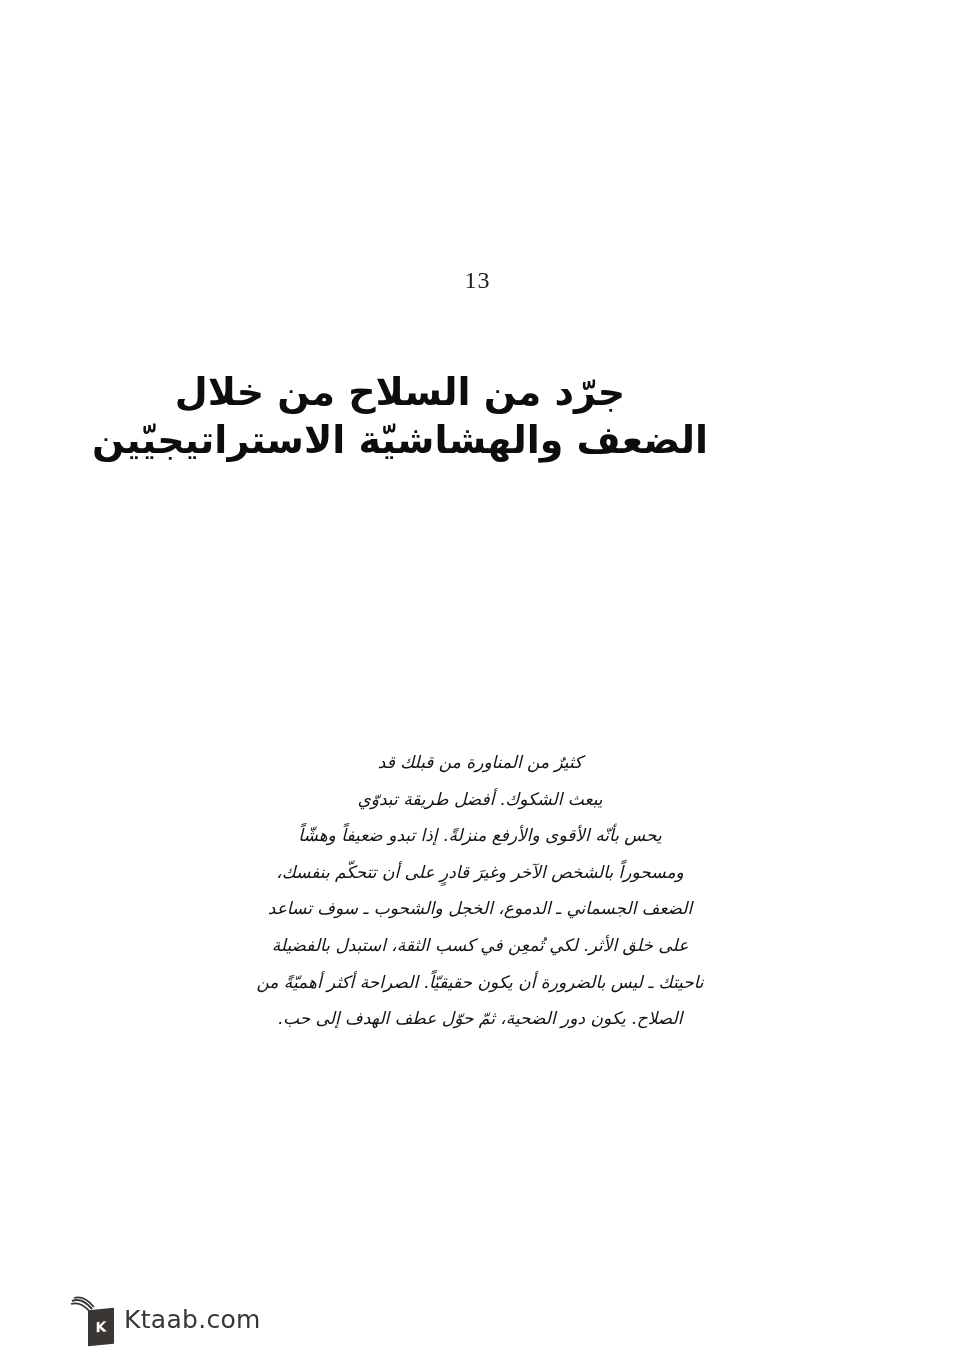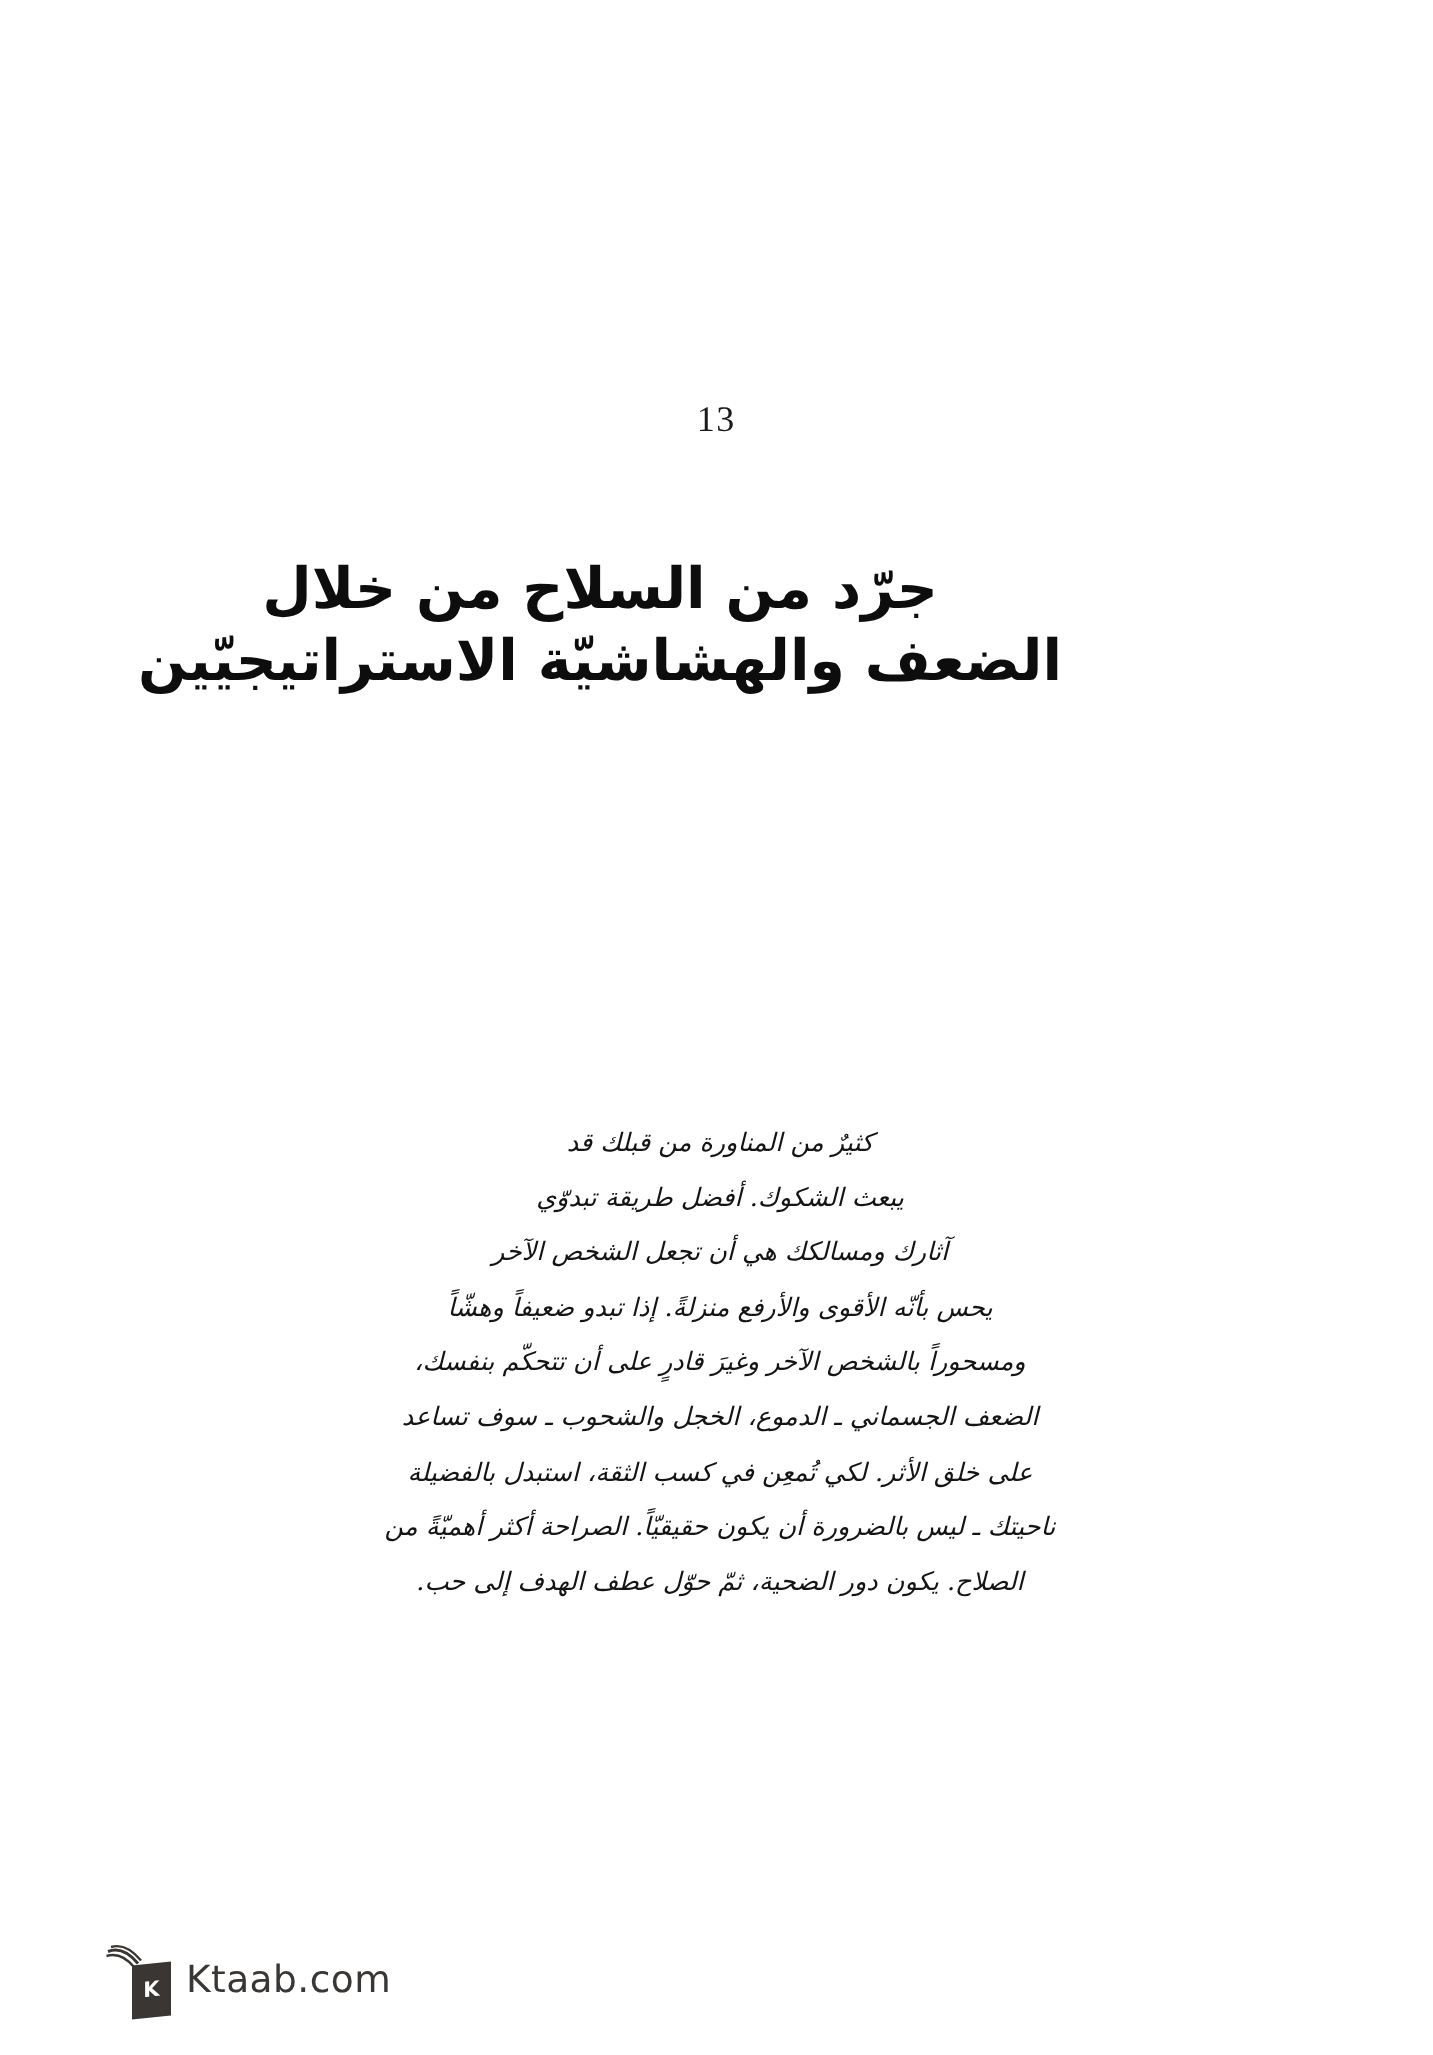--- a/index.html
+++ b/index.html
@@ -119,21 +119,20 @@
   <div class="chapter-number">13</div>
 
   <h1 class="title" style="margin:0;">
     <span class="line">جرّد من السلاح من خلال</span>
     <span class="line">الضعف والهشاشيّة الاستراتيجيّين</span>
   </h1>
 
   <div class="body-text">
     <span class="line">كثيرٌ من المناورة من قبلك قد</span>
     <span class="line">يبعث الشكوك. أفضل طريقة تبدوّي</span>
-    <span class="line">آثارك ومسالكك هي أن تجعل الشخص الآخر</span>
     <span class="line">يحس بأنّه الأقوى والأرفع منزلةً. إذا تبدو ضعيفاً وهشّاً</span>
     <span class="line">ومسحوراً بالشخص الآخر وغيرَ قادرٍ على أن تتحكّم بنفسك،</span>
     <span class="line">الضعف الجسماني ـ الدموع، الخجل والشحوب ـ سوف تساعد</span>
     <span class="line">على خلق الأثر. لكي تُمعِن في كسب الثقة، استبدل بالفضيلة</span>
     <span class="line">ناحيتك ـ ليس بالضرورة أن يكون حقيقيّاً. الصراحة أكثر أهميّةً من</span>
     <span class="line">الصلاح. يكون دور الضحية، ثمّ حوّل عطف الهدف إلى حب.</span>
   </div>
 
   <div class="logo">
     <div class="logo-mark">

